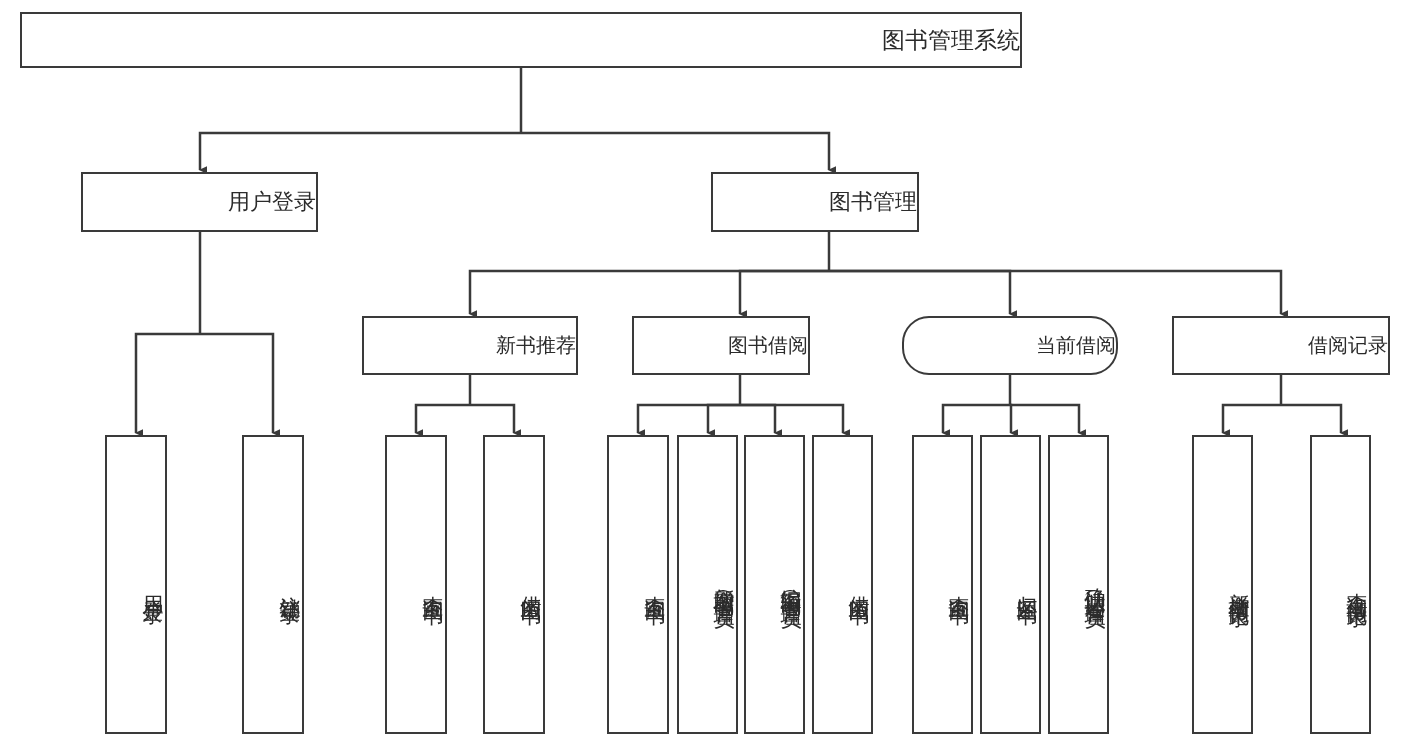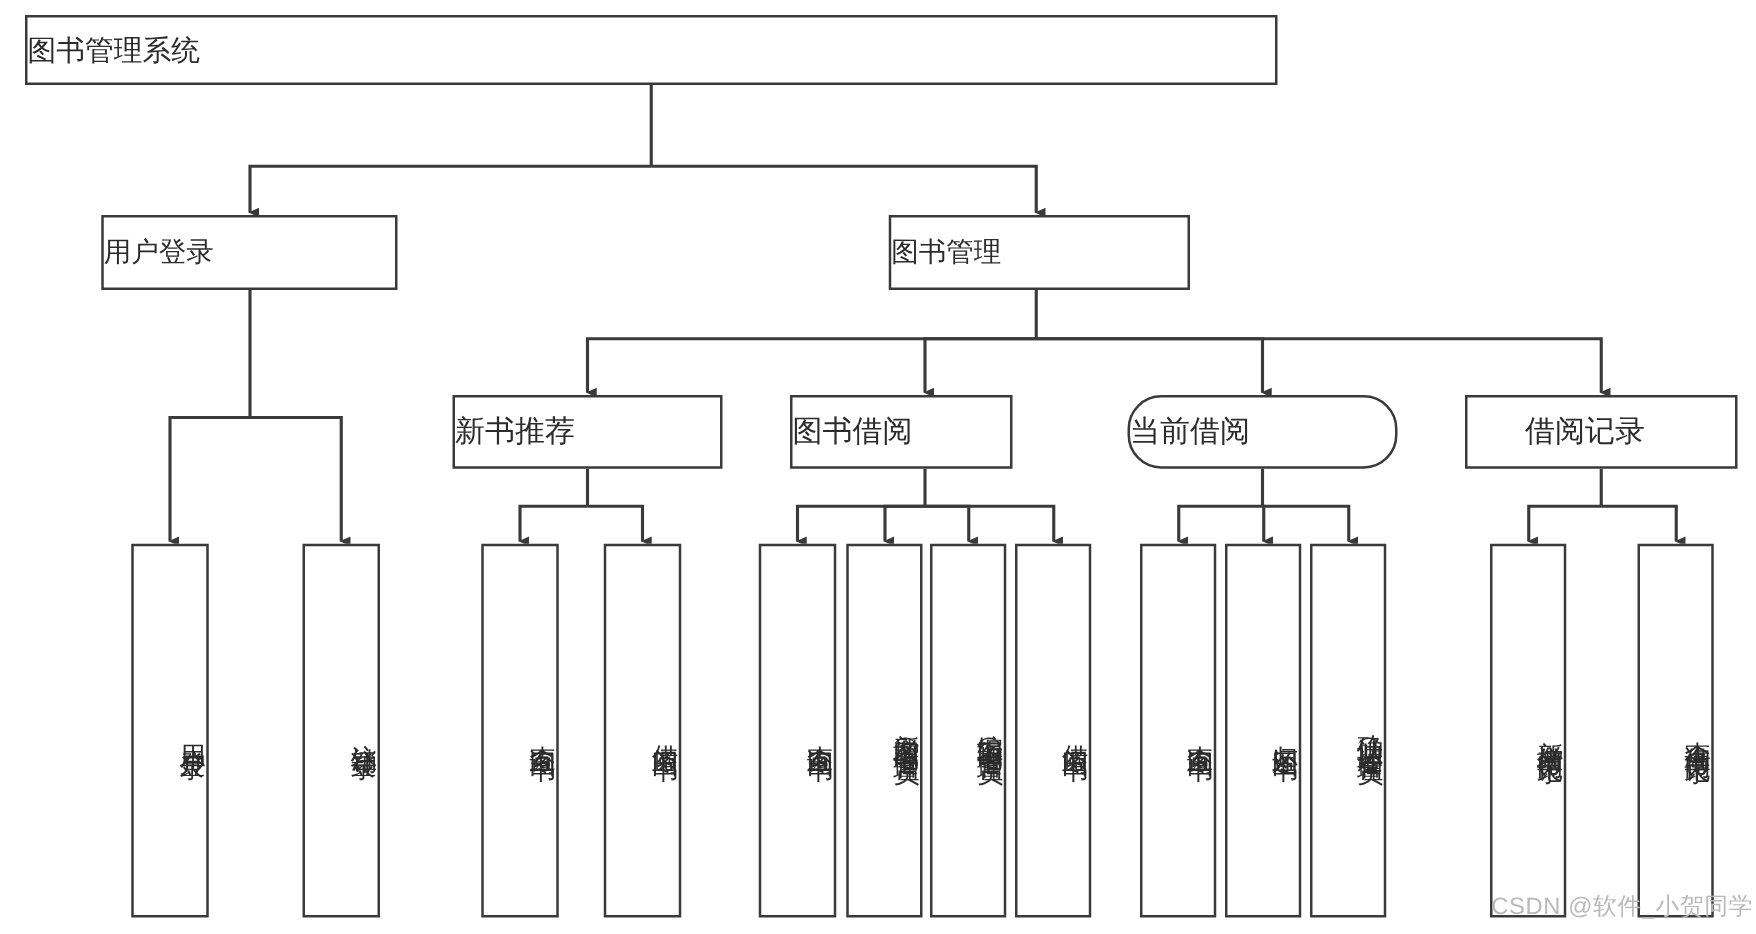--- a/index.html
+++ b/index.html
@@ -26,33 +26,33 @@
     height: 747px;
     pointer-events: none;
   }
   .node {
     position: absolute;
     box-sizing: border-box;
     border: 2.5px solid #3a3a3a;
     background: #ffffff;
     display: flex;
     align-items: center;
-    justify-content: flex-start;
+    justify-content: flex-end;
     color: #2b2b2b;
     line-height: 1.15;
     text-align: center;
   }
   .node.level-0 {
     font-size: 23px;
   }
   .node.level-1 {
     font-size: 22px;
   }
   .node.level-2 {
-    font-size: 24px;
+    font-size: 20px;
   }
   
   .node.leaf {
     font-size: 21px;
     writing-mode: vertical-rl;
     text-orientation: upright;
     letter-spacing: 3px;
     padding: 6px 0;
     align-items: flex-start;
     justify-content: center;
@@ -109,21 +109,21 @@
       </g>
   </svg>
 
   <div id="node-layer">
       <div class="node level-0" style="left: 20px; top: 12px; width: 1002px; height: 56px;">
         <span class="label">图书管理系统</span>
       </div>
       <div class="node level-1" style="left: 81px; top: 172px; width: 237px; height: 60px;">
         <span class="label">用户登录</span>
       </div>
-      <div class="node level-1" style="left: 711px; top: 172px; width: 241px; height: 60px;">
+      <div class="node level-1" style="left: 711px; top: 172px; width: 208px; height: 60px;">
         <span class="label">图书管理</span>
       </div>
       <div class="node level-2" style="left: 362px; top: 316px; width: 216px; height: 59px;">
         <span class="label">新书推荐</span>
       </div>
       <div class="node level-2" style="left: 632px; top: 316px; width: 178px; height: 59px;">
         <span class="label">图书借阅</span>
       </div>
       <div class="node level-2" style="left: 902px; top: 316px; width: 216px; height: 59px; border-radius: 27px;">
         <span class="label">当前借阅</span>
@@ -165,14 +165,13 @@
         <span class="label">确认归还（管理员）</span>
       </div>
       <div class="node level-3 leaf" style="left: 1192px; top: 435px; width: 61px; height: 299px;">
         <span class="label">新增借阅记录</span>
       </div>
       <div class="node level-3 leaf" style="left: 1310px; top: 435px; width: 61px; height: 299px;">
         <span class="label">查询借阅记录</span>
       </div>
     </div>
 
-  <div id="watermark" style="left: 1193px; top: 712px; color: rgb(185, 185, 185);">CSDN @软件_小贺同学</div>
 </div>
 
 </body></html>

